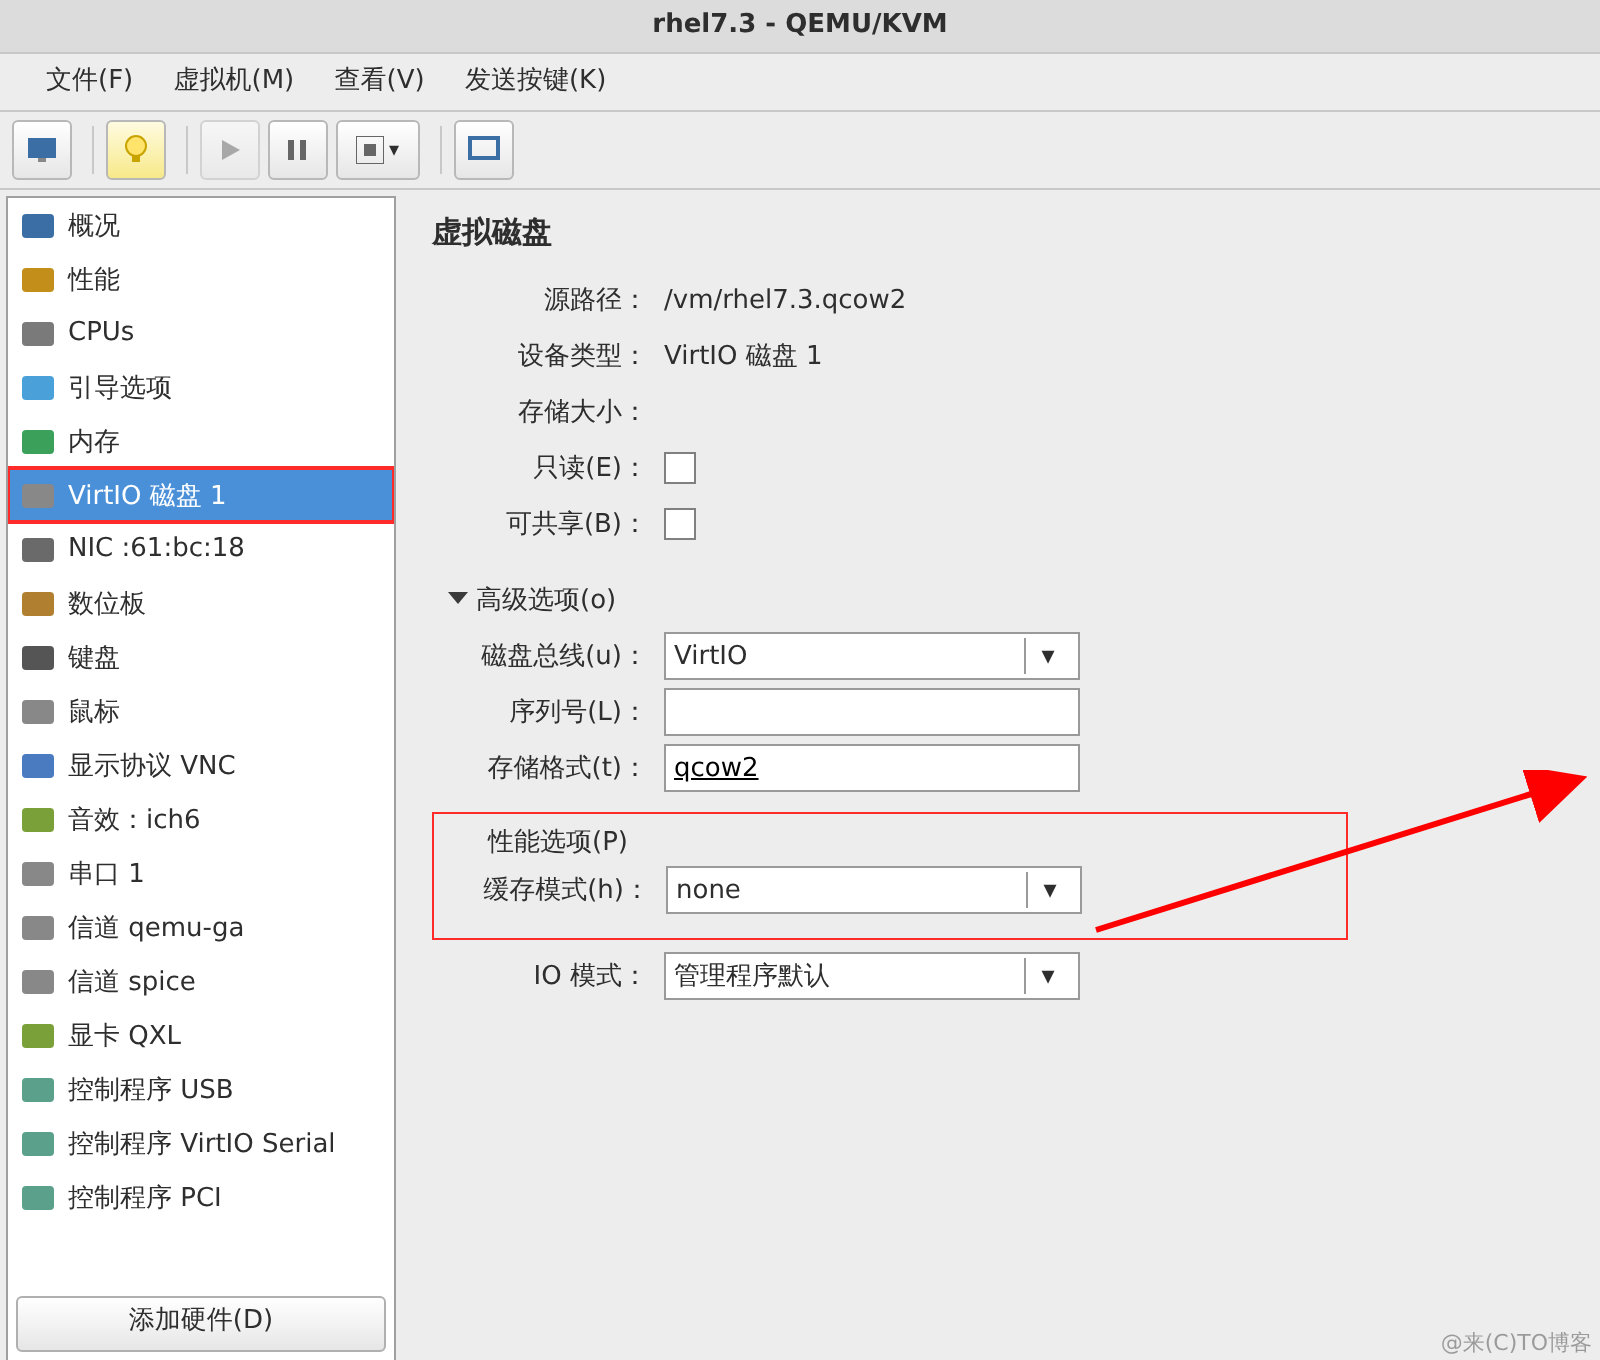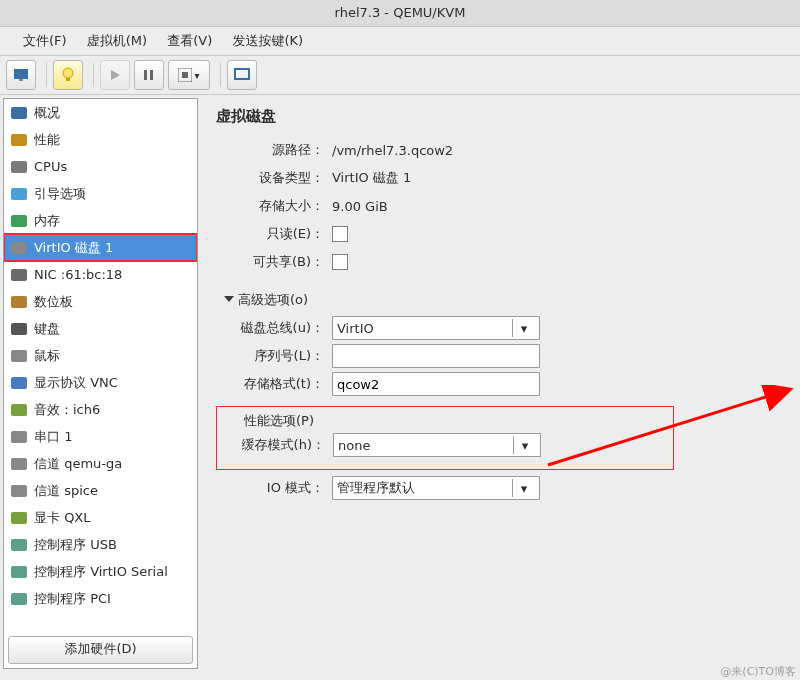--- a/index.html
+++ b/index.html
@@ -1,25 +1,25 @@
 <!DOCTYPE html>
 <html><head>
 <meta charset="utf-8">
 <style>
   html,body{margin:0;padding:0;font-family:"DejaVu Sans","WenQuanYi Micro Hei",sans-serif;font-size:13px;color:#2e2e2e;background:#fff}
   .window{width:800px;height:680px;box-sizing:border-box;background:#ededed;position:relative}
-  .titlebar{height:26px;line-height:26px;text-align:center;font-weight:normal;background:#dcdcdc;border-bottom:1px solid #c8c8c8}
+  .titlebar{height:26px;line-height:26px;text-align:center;font-weight:bold;background:#dcdcdc;border-bottom:1px solid #c8c8c8}
   .menubar{height:28px;line-height:28px;padding:0 23px;background:#ededed;border-bottom:1px solid #c8c8c8}
   .menubar span{margin-right:16px}
   .toolbar{height:38px;background:#ededed;border-bottom:1px solid #c8c8c8;display:flex;align-items:center;padding:0 6px}
   .tool-sep{width:1px;height:24px;background:#c8c8c8;margin:0 6px}
   .tool-btn{width:28px;height:28px;border:1px solid #b8b8b8;background:linear-gradient(#fff,#e6e6e6);border-radius:3px;margin-right:4px;display:flex;align-items:center;justify-content:center}
   .tool-btn.bulb{background:linear-gradient(#fffbe0,#f7e98a)}
   .content{display:flex;height:588px}
-  .sidebar{width:195px;background:#fff;border:1px solid #a0a0a0;margin:3px 0 14px 3px;box-sizing:border-box;display:flex;flex-direction:column}
+  .sidebar{width:195px;background:#fff;border:1px solid #a0a0a0;margin:3px 0 2px 3px;box-sizing:border-box;display:flex;flex-direction:column}
   .hw-list{flex:1;overflow:hidden}
   .hw-item{height:27px;display:flex;align-items:center;padding-left:6px;white-space:nowrap}
   .hw-item svg{flex:none;margin-right:6px}
   .hw-item.selected{background:#4a90d9;color:#fff}
   .highlight{outline:2px solid #ff2b2b;outline-offset:-1px}
   .add-hw{margin:4px;border:1px solid #b0b0b0;background:linear-gradient(#fff,#e6e6e6);height:26px;border-radius:3px;text-align:center;line-height:24px}
   .main{flex:1;padding:8px 14px 8px 18px;overflow:hidden;position:relative}
   .main h2{font-size:15px;margin:4px 0 10px}
   .row{display:flex;align-items:center;height:28px}
   .row .lbl{width:108px;text-align:right;padding-right:8px}
@@ -216,21 +216,20 @@
       <div class="row">
           <div class="lbl">源路径：</div>
         <div class="val">/vm/rhel7.3.qcow2</div>
         </div>
       <div class="row">
           <div class="lbl">设备类型：</div>
         <div class="val">VirtIO 磁盘 1</div>
         </div>
       <div class="row">
           <div class="lbl">存储大小：</div>
-        <div class="val">9.00 GiB</div>
         </div>
       <div class="row">
           <div class="lbl">只读(E)：</div>
         <div class="val">
             <div class="ck"></div>
           </div>
         </div>
       <div class="row">
           <div class="lbl">可共享(B)：</div>
         <div class="val">
@@ -253,21 +252,21 @@
           </div>
         </div>
 
       <div class="row">
           <div class="lbl">序列号(L)：</div>
         <div class="val"><input class="text" style="width: 208px;" value=""></div>
         </div>
 
       <div class="row">
           <div class="lbl">存储格式(t)：</div>
-        <div class="val"><input class="text" style="width: 208px;" value="qcow2"></div>
+        <div class="val"><input class="text" style="width: 208px; text-decoration: underline;" value="qcow2"></div>
         </div>
 
       <div class="perf-box">
         <div class="row" style="height:20px">
             <div class="lbl" style="text-align:center;padding-left:0">
           <span class="tri"></span><span>性能选项(P)</span></div>
           </div>
         <div class="row">
             <div class="lbl" style="width:100px">缓存模式(h)：</div>
           <div class="val">

